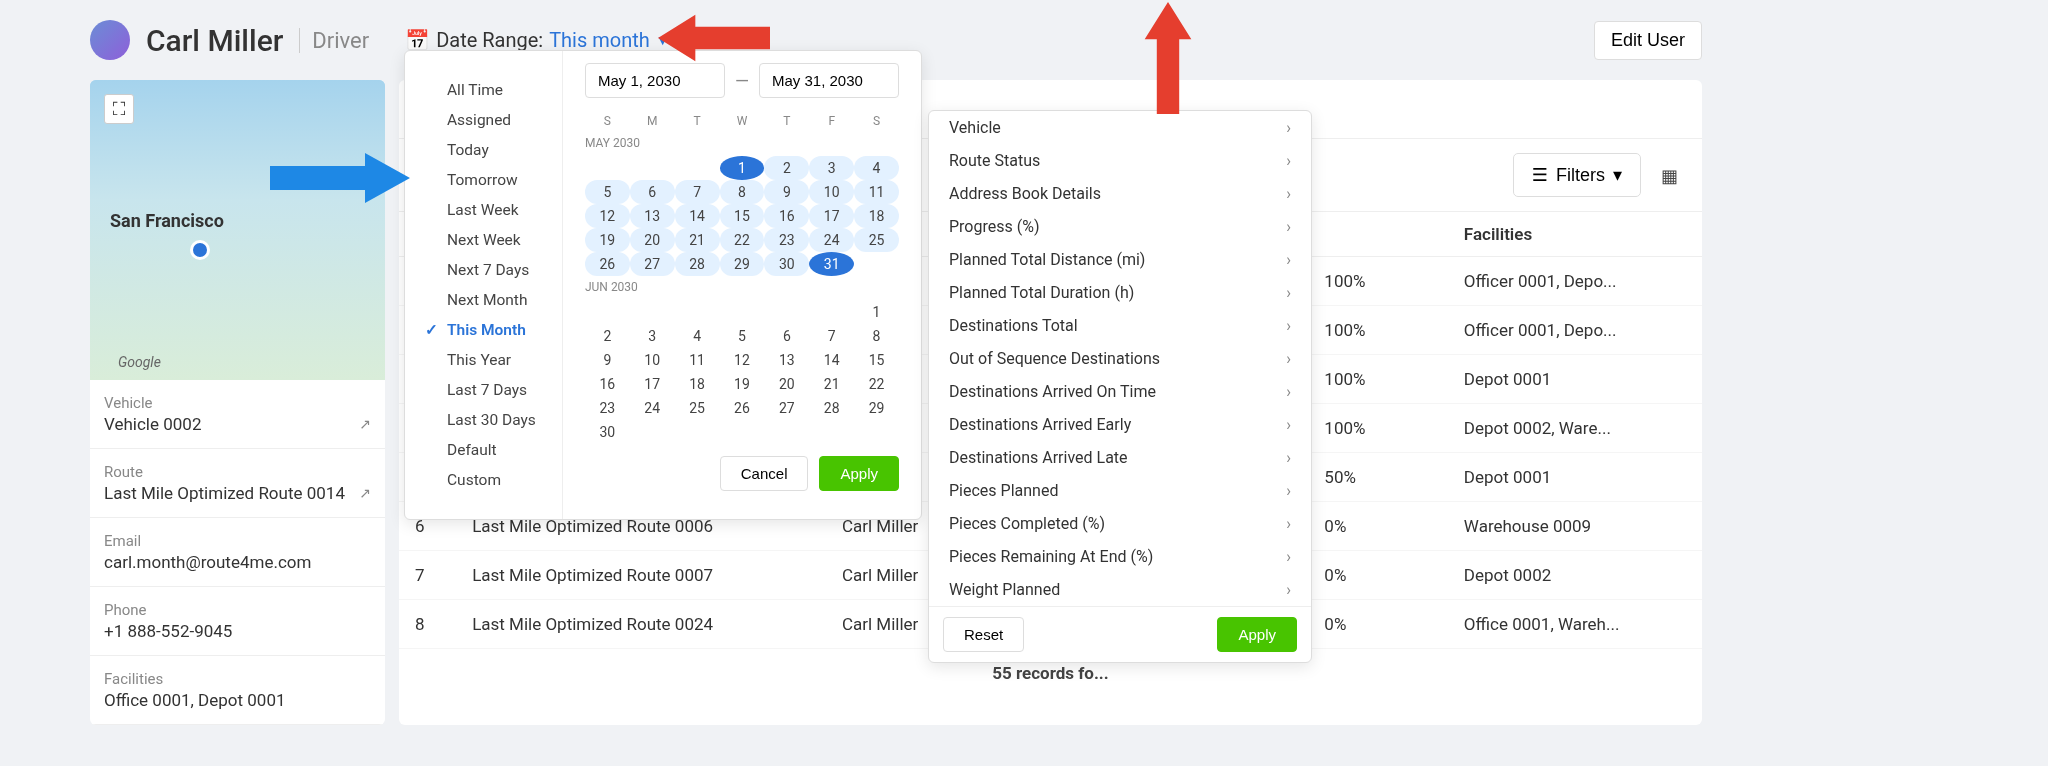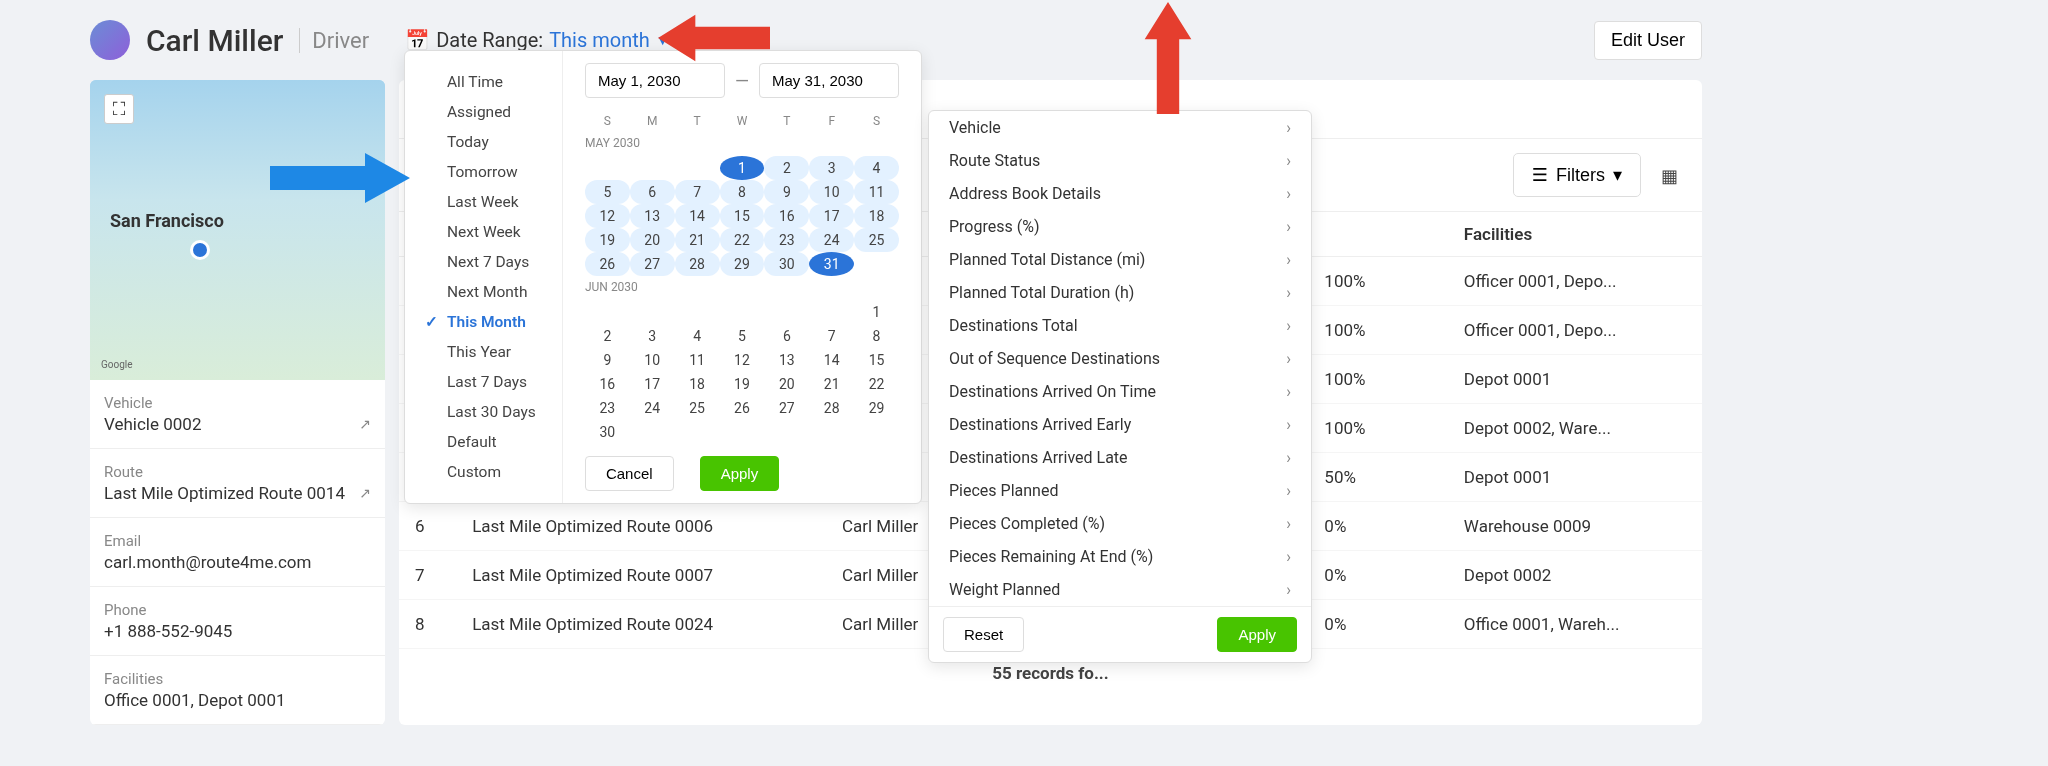--- a/index.html
+++ b/index.html
@@ -16,21 +16,21 @@
 .dropdown-caret { color: #2b74d8; font-size: 14px; }
 .edit-user { margin-left: auto; background: #fff; border: 1px solid #ddd; border-radius: 4px; padding: 8px 16px; font-size: 18px; cursor: pointer; }
 
 .main-content { display: flex; gap: 14px; }
 .left-panel { width: 295px; background: #fff; border-radius: 6px; overflow: hidden; display: flex; flex-direction: column; }
 .map { height: 300px; background: #aed9f0; position: relative; }
 .map-canvas { width: 100%; height: 100%; background: linear-gradient(180deg, #a5d3ed 0%, #c8e5ed 40%, #d9edd9 100%); position: relative; }
 .map-label { position: absolute; top: 130px; left: 20px; font-size: 18px; font-weight: bold; color: #333; }
 .map-pin { position: absolute; top: 160px; left: 100px; width: 20px; height: 20px; border-radius: 50%; background: #2b74d8; border: 3px solid #fff; }
 .expand-btn { position: absolute; top: 14px; left: 14px; background: #fff; border: 1px solid #ccc; border-radius: 3px; width: 30px; height: 30px; display: flex; align-items: center; justify-content: center; cursor: pointer; }
-.google-logo { position: absolute; bottom: 10px; left: 11px; font-size: 10px; color: #666; }
+.google-logo { position: absolute; bottom: 10px; left: 28px; font-size: 14px; color: #666; font-style: italic; }
 .info-section { padding: 14px 14px; border-bottom: 1px solid #eee; }
 .info-label { font-size: 15px; color: #888; margin-bottom: 2px; }
 .info-value { font-size: 17px; color: #333; display: flex; align-items: center; gap: 6px; }
 .ext-link { color: #888; font-size: 14px; margin-left: auto; }
 
 .right-panel { flex: 1; background: #fff; border-radius: 6px; position: relative; overflow: hidden; }
 .tabs { display: flex; gap: 30px; padding: 14px 24px 0; border-bottom: 1px solid #eee; }
 .tab { padding: 8px 0 12px; font-size: 18px; color: #888; border-bottom: 3px solid transparent; cursor: pointer; }
 .tab.active { color: #2b74d8; border-bottom-color: #2b74d8; font-weight: 500; }
 .search-row { display: flex; align-items: center; padding: 14px 24px; gap: 20px; border-bottom: 1px solid #eee; }
@@ -43,35 +43,35 @@
 table { width: 100%; border-collapse: collapse; }
 thead th { text-align: left; font-weight: 600; font-size: 17px; color: #333; padding: 12px 16px; border-bottom: 1px solid #eee; }
 tbody td { padding: 14px 16px; font-size: 17px; border-bottom: 1px solid #f5f5f5; }
 .progress-cell { display: flex; align-items: center; gap: 14px; }
 .progress-bar { width: 100px; height: 8px; background: #eee; border-radius: 4px; overflow: hidden; }
 .progress-fill { height: 100%; background: #48c400; }
 .footer-row { padding: 14px 24px; text-align: center; color: #444; font-size: 17px; }
 
 
 .datepicker { position: absolute; top: 50px; left: 404px; width: 518px; background: #fff; border: 1px solid #ddd; border-radius: 6px; box-shadow: 0 4px 16px rgba(0,0,0,0.1); z-index: 100; display: flex; }
-.preset-list { width: 170px; border-right: 1px solid #eee; padding: 16px 0; }
+.preset-list { width: 170px; border-right: 1px solid #eee; padding: 24px 0; }
 .preset-item { padding: 6px 26px 6px 42px; font-size: 15.5px; cursor: pointer; position: relative; color: #444; }
 .preset-item.active { color: #2b74d8; font-weight: 600; }
 .preset-item.active::before { content: "✓"; position: absolute; left: 20px; color: #2b74d8; }
 .calendar-side { flex: 1; padding: 12px 22px; }
 .date-inputs { display: flex; gap: 10px; align-items: center; margin-bottom: 12px; }
 .date-inputs input { border: 1px solid #ddd; border-radius: 4px; padding: 8px 12px; font-size: 15px; width: 140px; }
 .date-inputs span { color: #888; }
 .cal-month-label { font-size: 12px; color: #888; margin: 4px 0 6px; }
 .cal-grid { display: grid; grid-template-columns: repeat(7, 1fr); text-align: center; font-size: 14px; }
 .cal-head { color: #888; padding: 4px 0; font-size: 12px; }
 .cal-day { padding: 4px 0; cursor: pointer; color: #444; border-radius: 12px; }
 .cal-day.sel { background: #e3f1ff; }
 .cal-day.start, .cal-day.end { background: #2b74d8; color: #fff; border-radius: 50%; }
-.cal-actions { display: flex; gap: 26px; margin-top: 12px; }
+.cal-actions { display: flex; justify-content: flex-end; gap: 11px; margin-top: 12px; }
 .cal-actions button { border: 1px solid #ddd; border-radius: 4px; padding: 8px 20px; font-size: 15px; cursor: pointer; background: #fff; }
 .cal-actions .apply { background: #48c400; border-color: #48c400; color: #fff; }
 
 
 .filters-popup { position: absolute; top: 110px; left: 928px; width: 384px; background: #fff; border: 1px solid #ddd; border-radius: 6px; box-shadow: 0 4px 16px rgba(0,0,0,0.1); z-index: 100; }
 .filter-item { display: flex; justify-content: space-between; align-items: center; padding: 7px 20px; font-size: 16px; cursor: pointer; color: #333; }
 .filter-item .chev { color: #888; font-size: 16px; }
 .filter-actions { display: flex; justify-content: space-between; padding: 10px 14px; border-top: 1px solid #eee; }
 .filter-actions button { border: 1px solid #ddd; border-radius: 4px; padding: 8px 20px; font-size: 15px; cursor: pointer; background: #fff; }
 .filter-actions .apply { background: #48c400; border-color: #48c400; color: #fff; }

